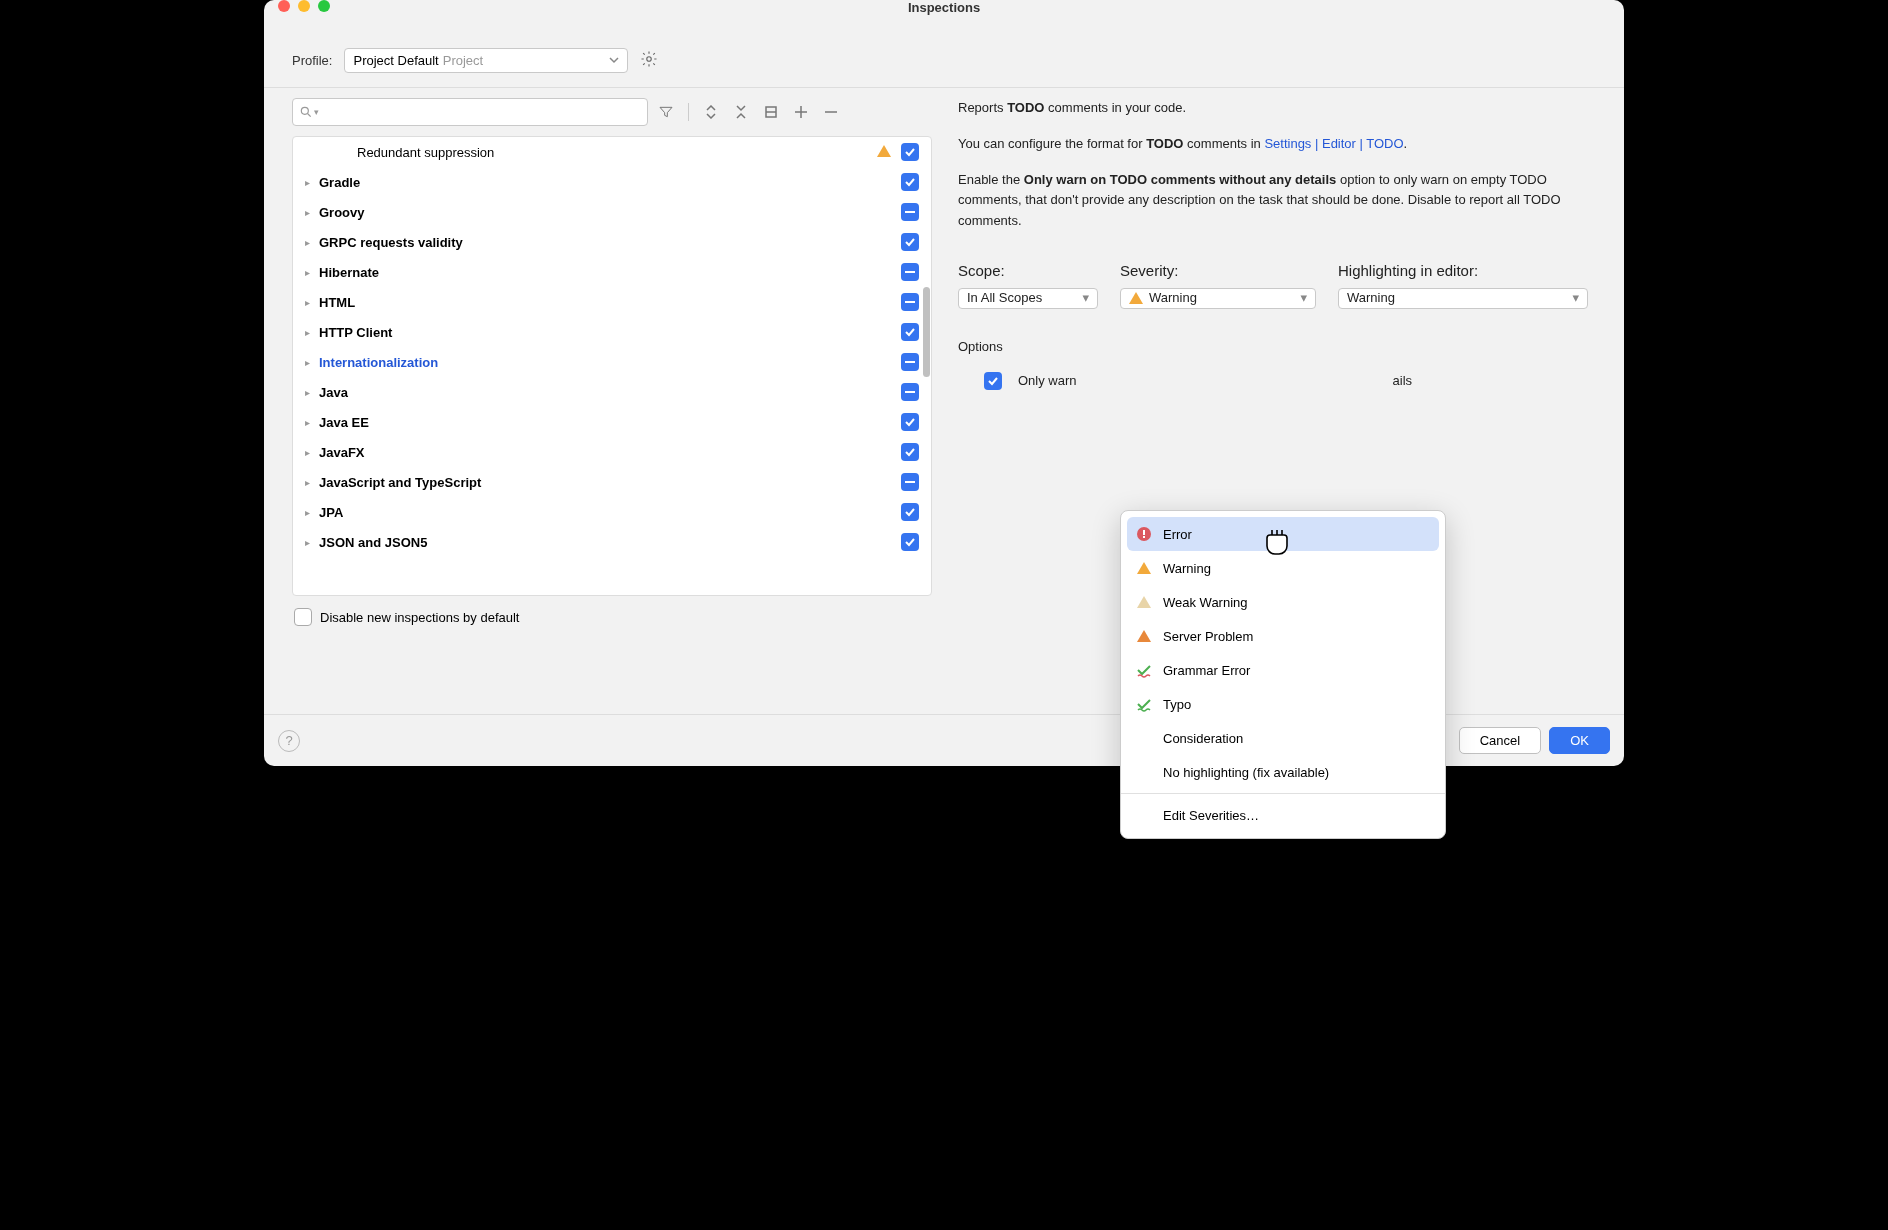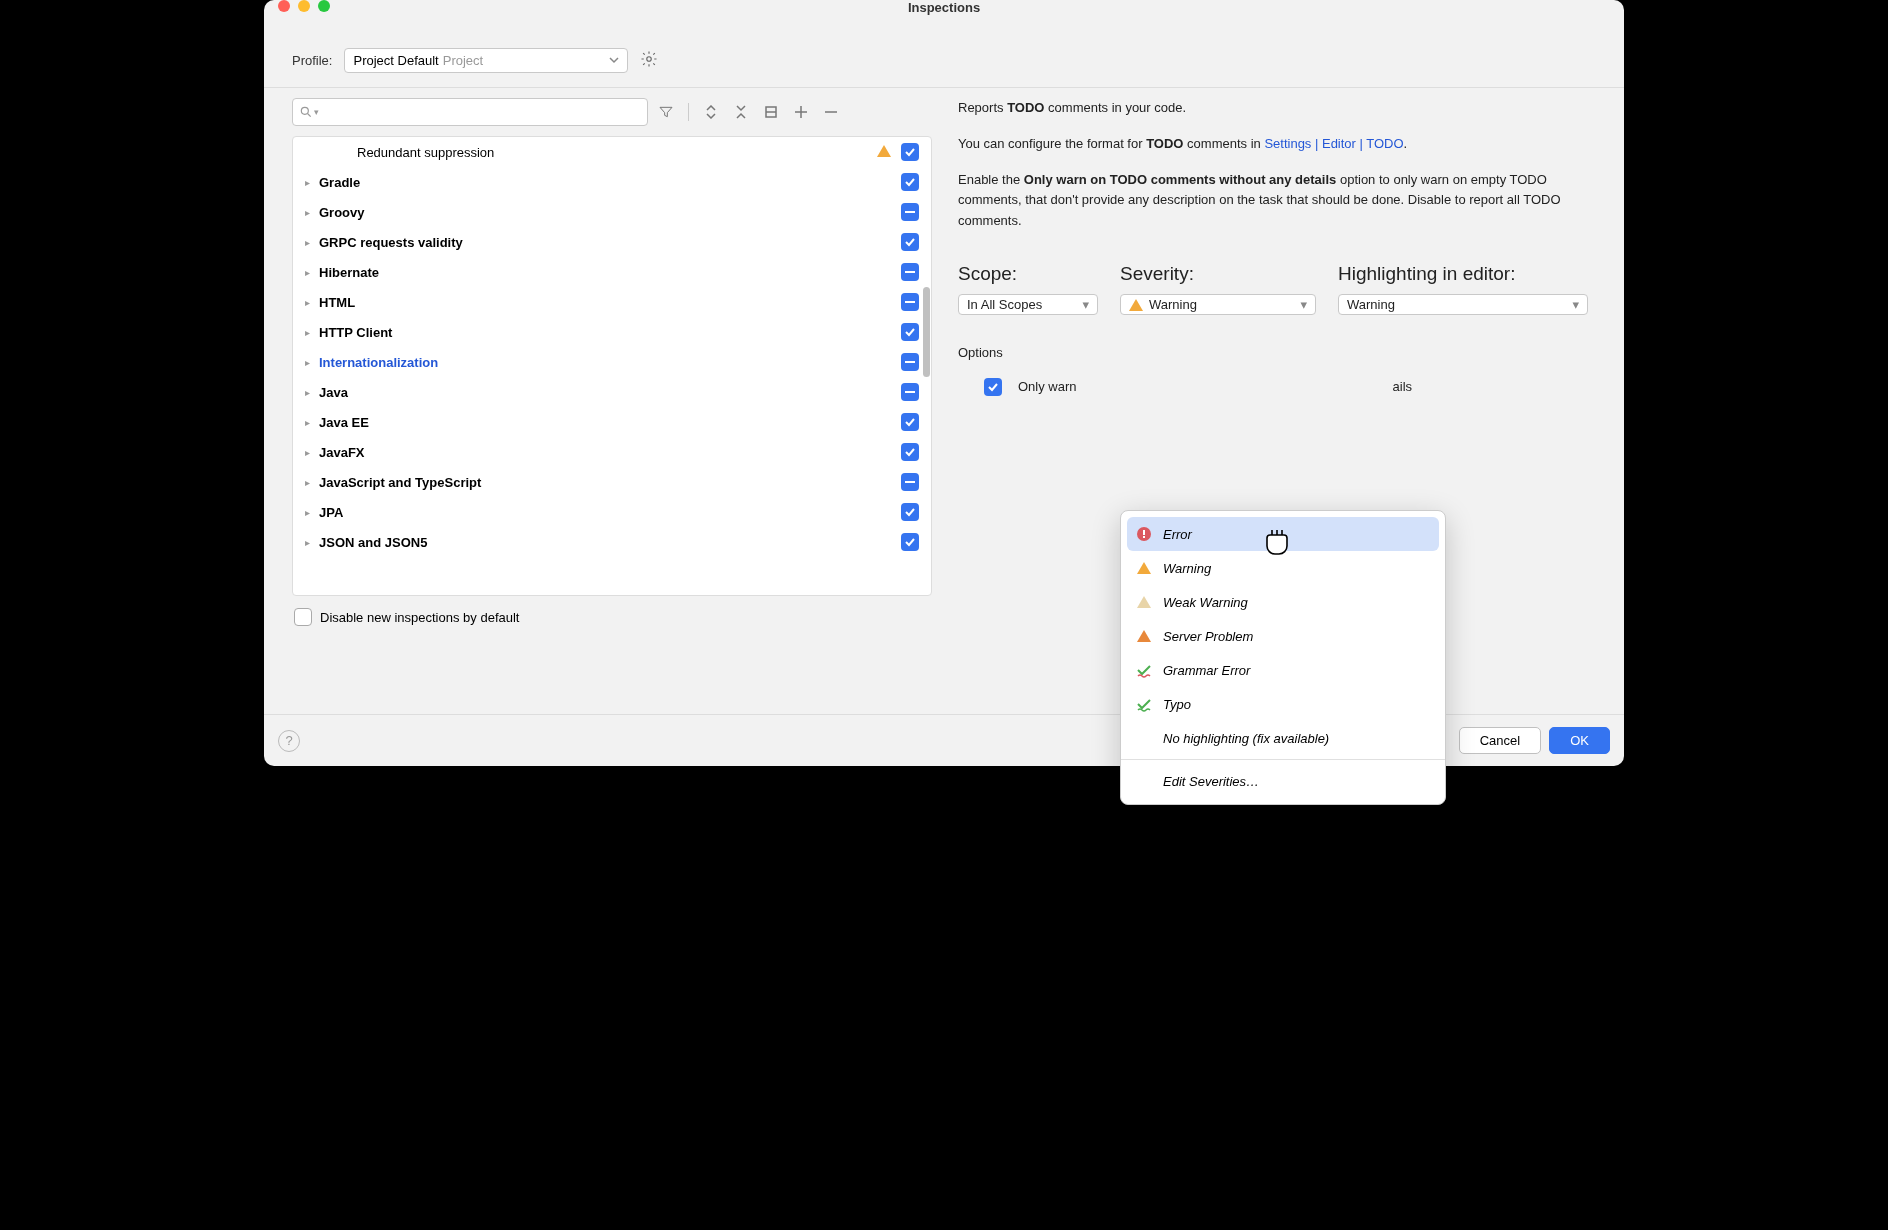--- a/index.html
+++ b/index.html
@@ -40,26 +40,26 @@
 .chkbox.partial .dash { width: 10px; height: 2px; background: #fff; }
 .scrollbar { position: absolute; right: 1px; top: 150px; width: 7px; height: 90px; background: #c0c0c0; border-radius: 4px; }
 .disable-row { display: flex; align-items: center; gap: 8px; padding: 12px 2px; font-size: 13px; }
 .emptychk { width: 18px; height: 18px; border: 1.5px solid #aaa; border-radius: 4px; background: #fff; }
 .rightcol { flex: 1; padding-top: 10px; font-size: 13px; color: #222; line-height: 1.55; }
 .rightcol p { margin-bottom: 16px; }
 .rightcol b { font-weight: 700; }
 .rightcol a { color: #2457d6; text-decoration: none; }
 .fieldrow { display: flex; gap: 22px; margin-top: 28px; }
 .fieldcol { display: flex; flex-direction: column; gap: 6px; }
-.fieldcol label { font-size: 19px; }
+.fieldcol label { font-size: 15px; }
 .dd { border: 1px solid #c9c9c9; border-radius: 4px; background: #fff; height: 21px; display: flex; align-items: center; padding: 0 8px; gap: 6px; position: relative; }
 .dd .chev { margin-left: auto; color: #888; }
 .options-h { margin-top: 28px; font-size: 13px; }
 .opt-row { display: flex; align-items: center; gap: 16px; margin-top: 14px; margin-left: 26px; }
-.dropdown-pop { position: absolute; left: 856px; top: 510px; width: 326px; background: #fff; border: 1px solid #ccc; border-radius: 8px; box-shadow: 0 8px 30px rgba(0,0,0,0.2); padding: 6px 0; z-index: 100; font-style: italic; }
+.dropdown-pop { position: absolute; left: 856px; top: 510px; width: 326px; background: #fff; border: 1px solid #ccc; border-radius: 8px; box-shadow: 0 8px 30px rgba(0,0,0,0.2); padding: 6px 0; z-index: 100; }
 .dd-item { display: flex; align-items: center; gap: 10px; height: 34px; padding: 0 14px; font-size: 13px; }
 .dd-item.hover { background: #d3e1fa; border-radius: 6px; margin: 0 6px; padding: 0 8px; }
 .dd-item .icon { width: 18px; display: flex; justify-content: center; }
 .dd-sep { height: 1px; background: #e0e0e0; margin: 4px 0; }
 .cursor { position: absolute; left: 1000px; top: 528px; z-index: 200; }
 .footer { position: absolute; bottom: 0; left: 0; right: 0; height: 52px; display: flex; align-items: center; padding: 0 14px; gap: 8px; border-top: 1px solid #ddd; }
 .help { width: 22px; height: 22px; border: 1.5px solid #bbb; border-radius: 50%; display: flex; align-items: center; justify-content: center; color: #999; font-size: 13px; }
 .btn { padding: 5px 20px; border-radius: 5px; font-size: 13px; border: 1px solid #c0c0c0; background: #fff; }
 .btn.primary { background: #3574f0; color: #fff; border-color: #3574f0; }
 .spacer { flex: 1; }
@@ -387,20 +387,24 @@
         <span class="icon">
           <svg width="16" height="16" viewBox="0 0 16 16">
             <path d="M2 8 L6 12 L14 4" stroke="#4caf50" stroke-width="2" fill="none"></path>
             <path d="M2 14 q2 -2 4 0 t4 0 t4 0" stroke="#4caf50" stroke-width="1.5" fill="none"></path>
           </svg>
         </span>
         <span>Typo</span>
       </div>
       <div class="dd-item">
         <span class="icon"></span>
+        <span>Consideration</span>
+      </div>
+      <div class="dd-item">
+        <span class="icon"></span>
         <span>No highlighting (fix available)</span>
       </div>
       <div class="dd-sep"></div>
       <div class="dd-item">
         <span class="icon"></span>
         <span>Edit Severities…</span>
       </div>
     </div>
 
   <div class="cursor">

